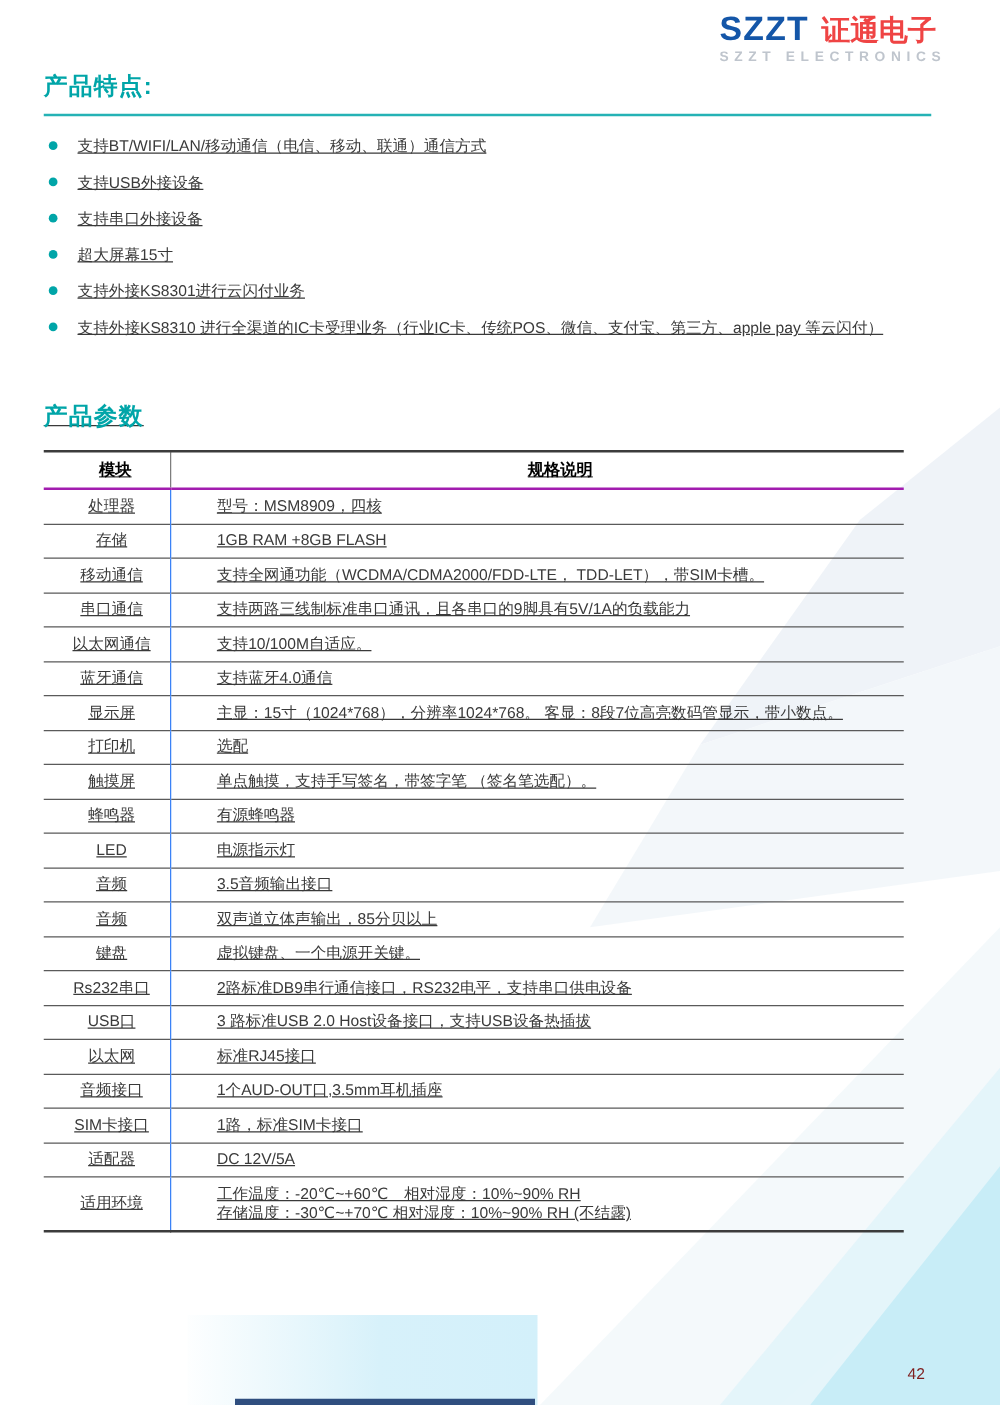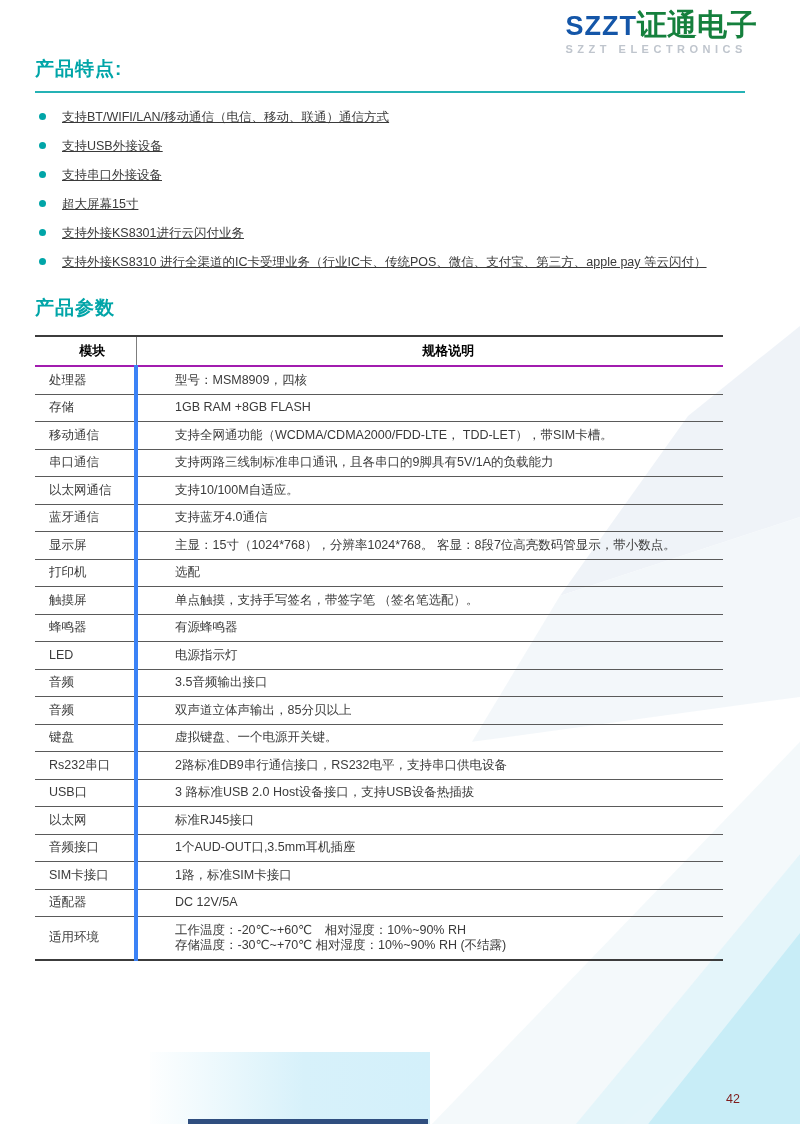--- a/index.html
+++ b/index.html
@@ -22,57 +22,57 @@
     background:linear-gradient(90deg, rgba(217,242,250,0.05), #d7f1fa 55%, #d3f0fa);
   }
   .footer-bar{position:absolute;left:188px;top:1119px;width:240px;height:5px;background:#2f4e7f;}
 
   
   .content{position:relative;z-index:1;padding:14px 55px 0 35px;}
 
   .logo{position:absolute;top:10px;right:43px;text-align:left;line-height:1;}
   .logo-row{white-space:nowrap;}
   .logo-en{font-weight:bold;font-size:27px;color:#1456a8;letter-spacing:1px;}
-  .logo-cn{font-weight:bold;font-size:30px;color:#15803d;margin-left:0;}
+  .logo-cn{font-weight:bold;font-size:23px;color:#ef4444;margin-left:10px;}
   .logo-sub{margin-top:4px;font-size:11px;color:#bfc5cd;letter-spacing:4.5px;font-weight:bold;}
 
   .section-title{
     margin:0;color:#00a5a8;font-size:19px;font-weight:bold;letter-spacing:1px;
   }
   .features-block{margin-top:42px;}
   .title-rule{height:2px;background:#25b2b5;margin-top:9px;border:0;}
 
   ul.features{list-style:none;margin:17px 0 16px 0;padding:0;text-decoration:underline;}
   ul.features li{
     display:flex;align-items:flex-start;
     margin:0 0 15px 0;font-size:12.5px;line-height:14px;color:#3a3a3a;
   }
   .dot{
     width:7px;height:7px;border-radius:50%;background:#00a5a8;
     margin:3px 16px 0 4px;flex:0 0 7px;
   }
 
-  .params-block{margin-top:26px;}
+  .params-block{margin-top:51px;text-decoration:underline;}
   table.params{
     width:688px;border-collapse:collapse;table-layout:fixed;
     margin-top:14px;
     border-top:2px solid #3c3c3c;border-bottom:2px solid #3c3c3c;
     background:transparent;
   }
   table.params th{
     text-align:center;font-size:13px;font-weight:bold;color:#000000;
     border-bottom:2px solid #a21caf;height:28px;padding:0;
   }
   table.params td{
     font-size:12.5px;line-height:15.5px;color:#3a3a3a;
     border-top:1px solid #5a5a5a;padding:5.5px 6px;
     vertical-align:middle;background:transparent;
   }
   table.params tbody tr:first-child td{border-top:none;}
-  .col-module{padding-left:14px !important;border-right:4px solid #3b82f6;}
+  .col-module{padding-left:14px !important;border-right:1px solid #3b82f6;text-align:center;}
   th.col-module{border-right:1px solid #7d7d7d;padding-left:14px;}
   .col-spec{padding-left:37px !important;white-space:pre-line;}
   th.col-spec{padding-left:37px;}
 
   .page-number{
     position:absolute;left:726px;top:1092px;z-index:1;
     font-size:12.5px;color:#7f1d1d;
   }
 </style>
 </head>

